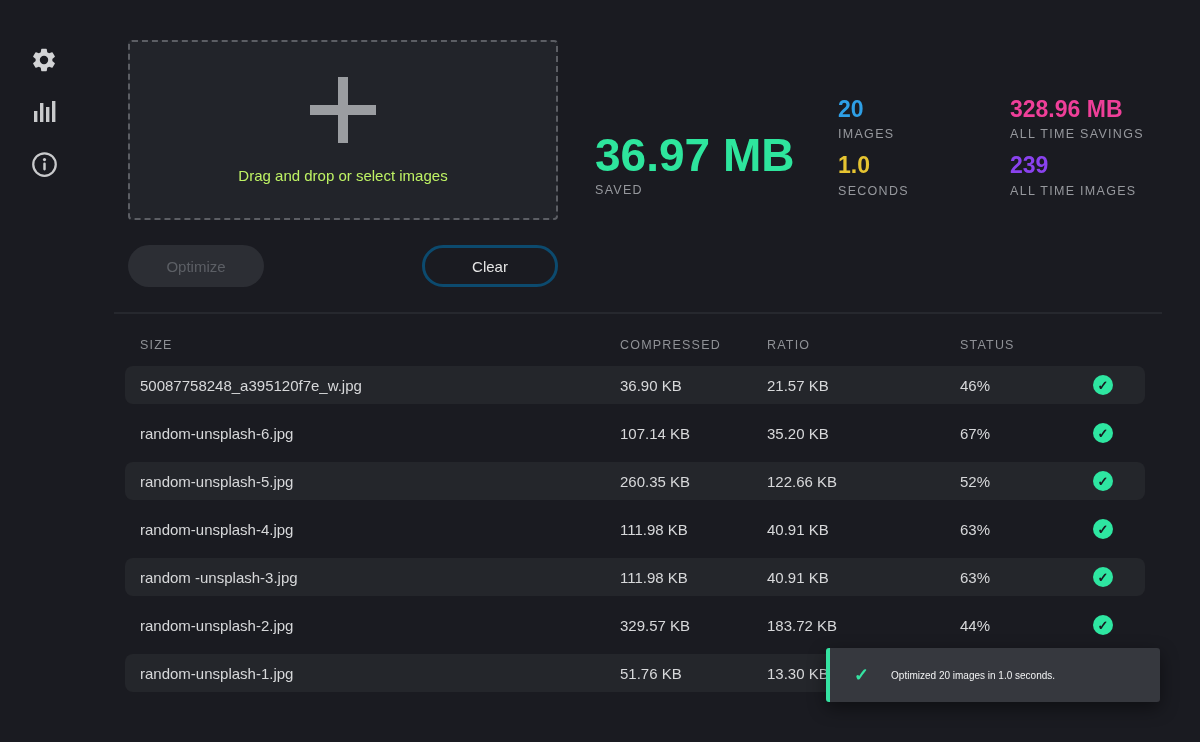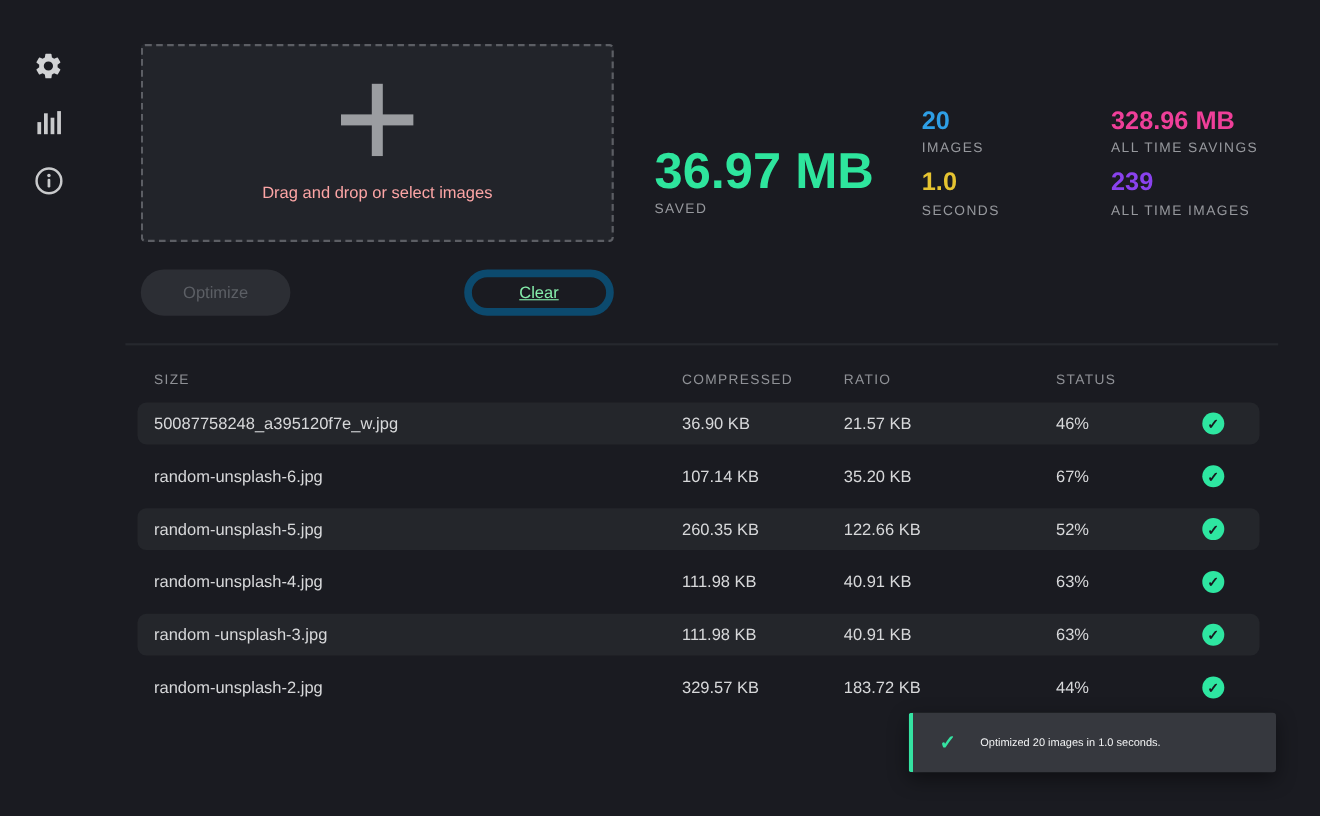--- a/index.html
+++ b/index.html
@@ -15,40 +15,40 @@
               display:flex; align-items:center; justify-content:center; }
   .icon-btn svg { display:block; }
 
   
   .dropzone {
     position:absolute; left:128px; top:40px; width:430px; height:180px;
     background:#22242a; border:2px dashed #5c5e64; border-radius:4px;
     display:flex; flex-direction:column; align-items:center; justify-content:center; gap:20px;
     cursor:pointer;
   }
-  .dz-label { color:#fca5a5; font-size:15px; }
+  .dz-label { color:#bef264; font-size:15px; }
 
   
   .stat-saved { position:absolute; left:595px; top:131px; }
   .stat-saved .big { font-size:46px; font-weight:bold; color:var(--c-saved); line-height:1.05; }
   .stat-label { color:#96989d; font-size:12.5px; letter-spacing:1.3px; margin-top:4px; }
   .stat-col { position:absolute; top:97px; display:flex; flex-direction:column; }
   .stat-col.c2 { left:838px; }
   .stat-col.c3 { left:1010px; }
   .sm-value { font-size:23px; font-weight:bold; line-height:1.1; }
   .v-images { color:var(--c-images); }
   .v-seconds { color:var(--c-seconds); }
   .v-ats { color:var(--c-all_time_savings); }
   .v-ati { color:var(--c-all_time_images); }
   .stat-col .stat-label { margin:5px 0 12px 0; }
 
   
   .btn { height:42px; width:136px; border-radius:21px; font-size:15px; font-family:inherit; cursor:pointer; }
   .btn-optimize { position:absolute; left:128px; top:245px; background:#2c2e34; border:none; color:#5c5f65; cursor:default; }
-  .btn-clear { position:absolute; left:422px; top:245px; background:transparent; border:7px solid #0c4a6e; color:#86efac;text-decoration:underline; }
+  .btn-clear { position:absolute; left:422px; top:245px; background:transparent; border:3px solid #0c4a6e; color:#e5e5e5; }
 
   .divider { position:absolute; left:114px; top:312px; width:1048px; height:2px; background:#26282e; }
 
   
   .table { position:absolute; left:125px; top:338px; width:1020px; }
   .thead, .row { display:grid; grid-template-columns:495px 147px 193px 125px 60px; align-items:center; }
   .thead { color:#8f9196; font-size:12.5px; letter-spacing:1.2px; padding-bottom:14px; }
   .thead > div:first-child { padding-left:15px; }
   .row { height:38px; margin-bottom:10px; border-radius:8px; font-size:15px; color:#d7d8da; }
   .row.alt { background:#24262b; }
@@ -194,18 +194,27 @@
   </div>
   <div class="row">
     <div class="cell-file">random-unsplash-2.jpg</div>
     <div>329.57 KB</div>
     <div>183.72 KB</div>
     <div>44%</div>
     <div>
         <span class="check">✓</span>
       </div>
   </div>
+  <div class="row alt">
+    <div class="cell-file">random-unsplash-1.jpg</div>
+    <div>51.76 KB</div>
+    <div>13.30 KB</div>
+    <div></div>
+    <div>
+        <span class="check" style="visibility: hidden;">✓</span>
+      </div>
+  </div>
 </div>
 
 <div class="toast">
   <span class="toast-check">✓</span>
   <span class="toast-msg">Optimized 20 images in 1.0 seconds.</span>
 </div>
 
 </body></html>

